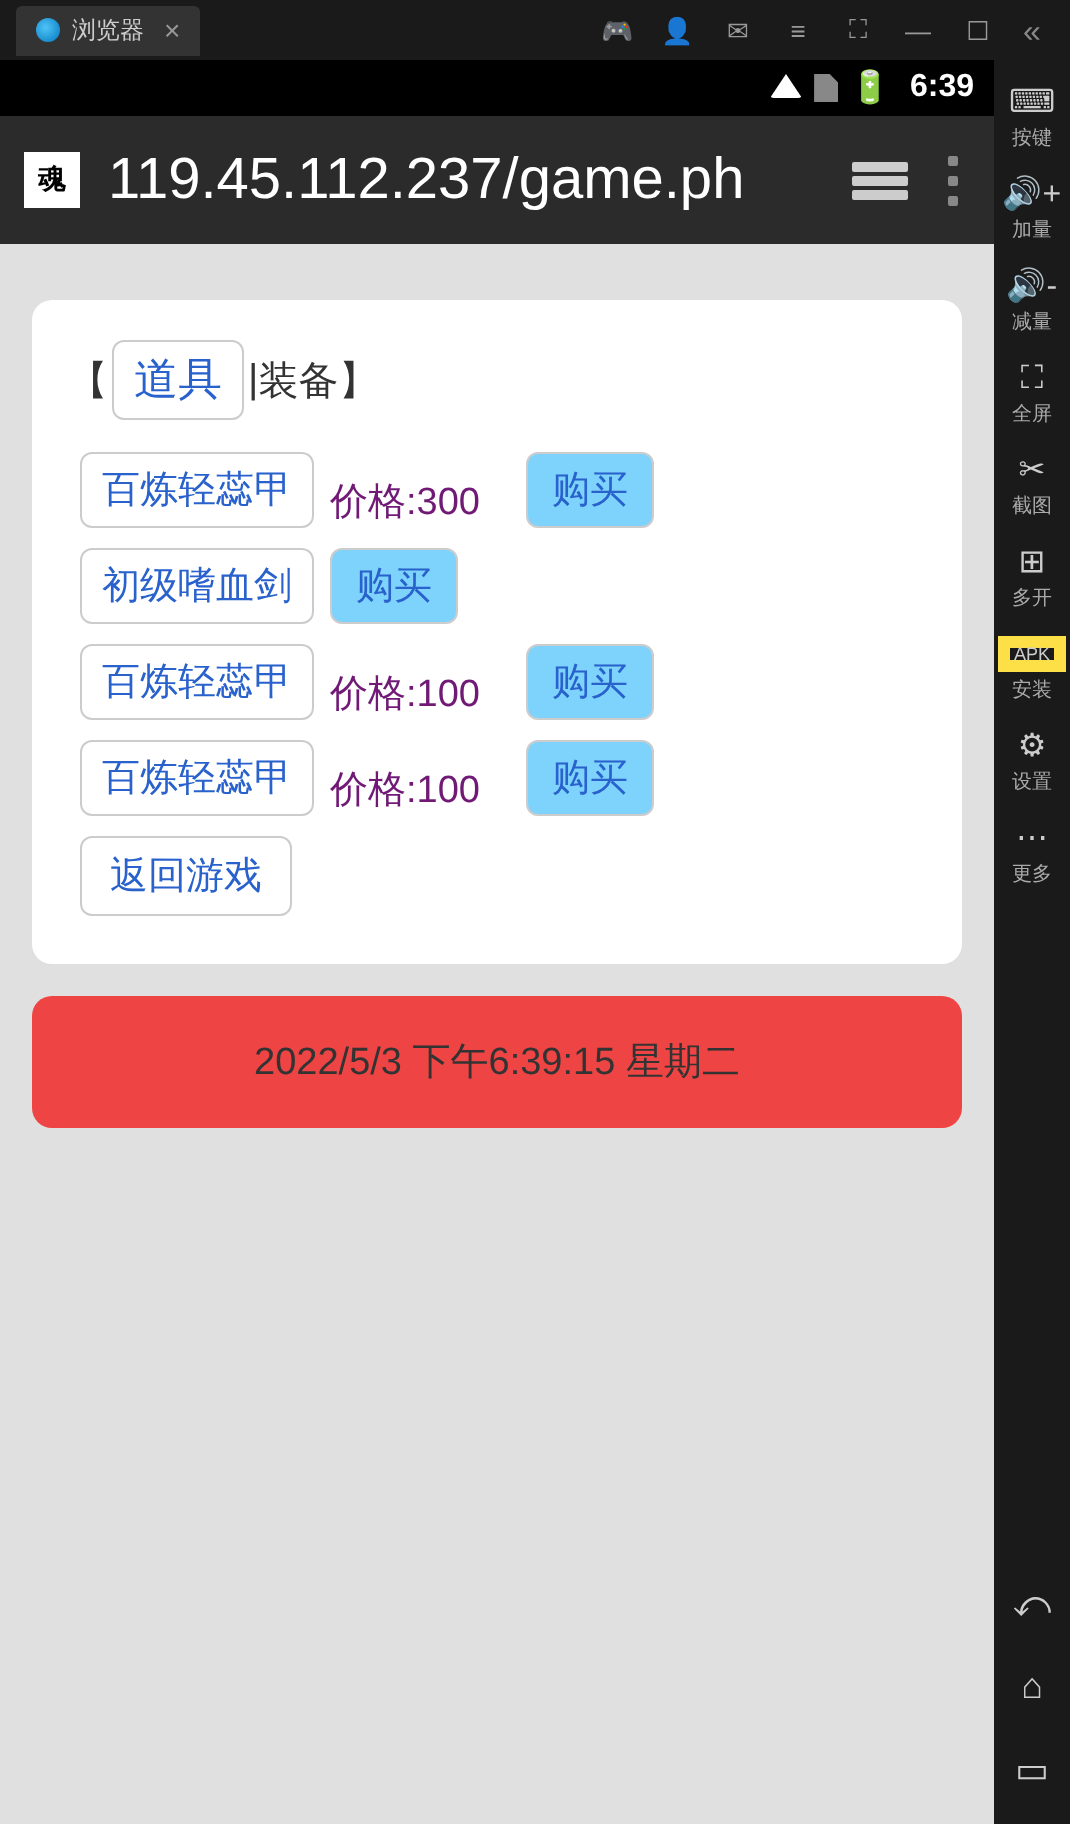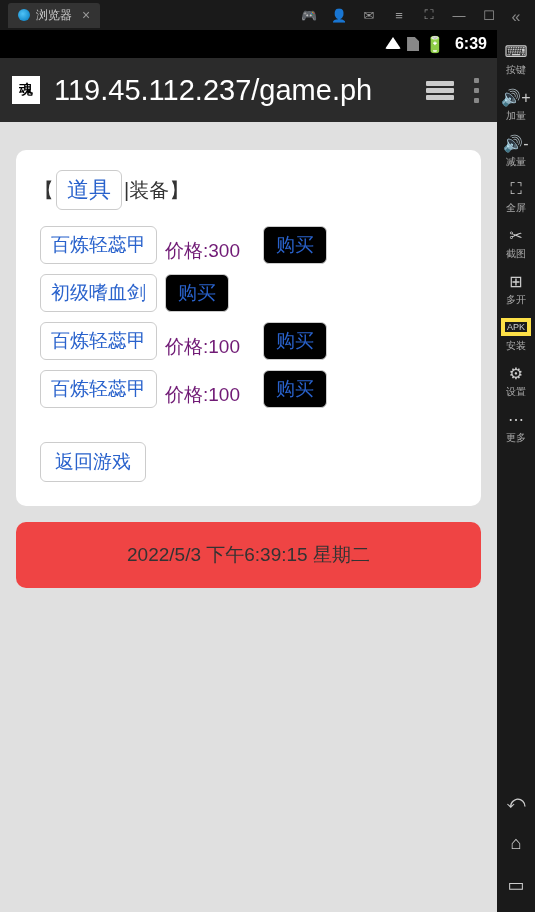--- a/index.html
+++ b/index.html
@@ -46,22 +46,22 @@
   
   .page { flex: 1; background: #e0e0e0; padding: 28px 16px; overflow-y: auto; }
   .card { background: #fff; border-radius: 10px; padding: 20px 18px 24px 18px; margin-bottom: 16px; font-size: 19px; color: #333; }
   .category-row { display: flex; align-items: center; margin-bottom: 16px; font-size: 20px; }
   .bracket { color: #333; }
   .link-btn { display: inline-block; border: 1px solid #ccc; border-radius: 6px; padding: 4px 10px; color: #2962cc; margin: 0 2px; background: #fff; font-size: 22px; }
   .cat-text { color: #333; }
   .item-row { display: flex; align-items: flex-end; gap: 8px; margin-bottom: 10px; margin-left: 6px; }
   .item-name { border: 1px solid #ccc; border-radius: 6px; padding: 5px 10px; color: #2962cc; font-size: 19px; }
   .price { color: #701a75; font-size: 19px; min-width: 90px; }
-  .buy-btn { border: 1px solid #ccc; border-radius: 6px; padding: 5px 12px; color: #2962cc; background: #000000; font-size: 19px; }
-  .back-btn { border: 1px solid #ccc; border-radius: 6px; padding: 6px 14px; color: #2962cc; background: #fff; font-size: 19px; margin-top: 24px; margin-left: 6px; display: inline-block; }
+  .buy-btn { border: 1px solid #ccc; border-radius: 6px; padding: 5px 12px; color: #2962cc; background: #7dd3fc; font-size: 19px; }
+  .back-btn { border: 1px solid #ccc; border-radius: 6px; padding: 6px 14px; color: #2962cc; background: #fff; font-size: 19px; margin-left: 6px; display: inline-block; }
   .timestamp-card { background: #ef4444; border-radius: 10px; padding: 20px; text-align: center; font-size: 19px; color: #333; }
 </style>
 </head>
 <body>
 
 <div class="window-bar">
   <div class="tab">
     <span class="tab-icon"></span>
     <span>浏览器</span>
     <span class="tab-close">×</span>
@@ -98,21 +98,21 @@
   </div>
   <div class="side-item">
     <span class="side-icon">✂</span>
     <span class="side-label">截图</span>
   </div>
   <div class="side-item">
     <span class="side-icon">⊞</span>
     <span class="side-label">多开</span>
   </div>
   <div class="side-item">
-    <span class="side-icon" style="font-size:9px;border:4px solid #fde047;padding:1px 2px;">APK</span>
+    <span class="side-icon" style="font-size:9px;border:6px solid #fde047;padding:1px 2px;">APK</span>
     <span class="side-label">安装</span>
   </div>
   <div class="side-item">
     <span class="side-icon">⚙</span>
     <span class="side-label">设置</span>
   </div>
   <div class="side-item">
     <span class="side-icon">⋯</span>
     <span class="side-label">更多</span>
   </div>

